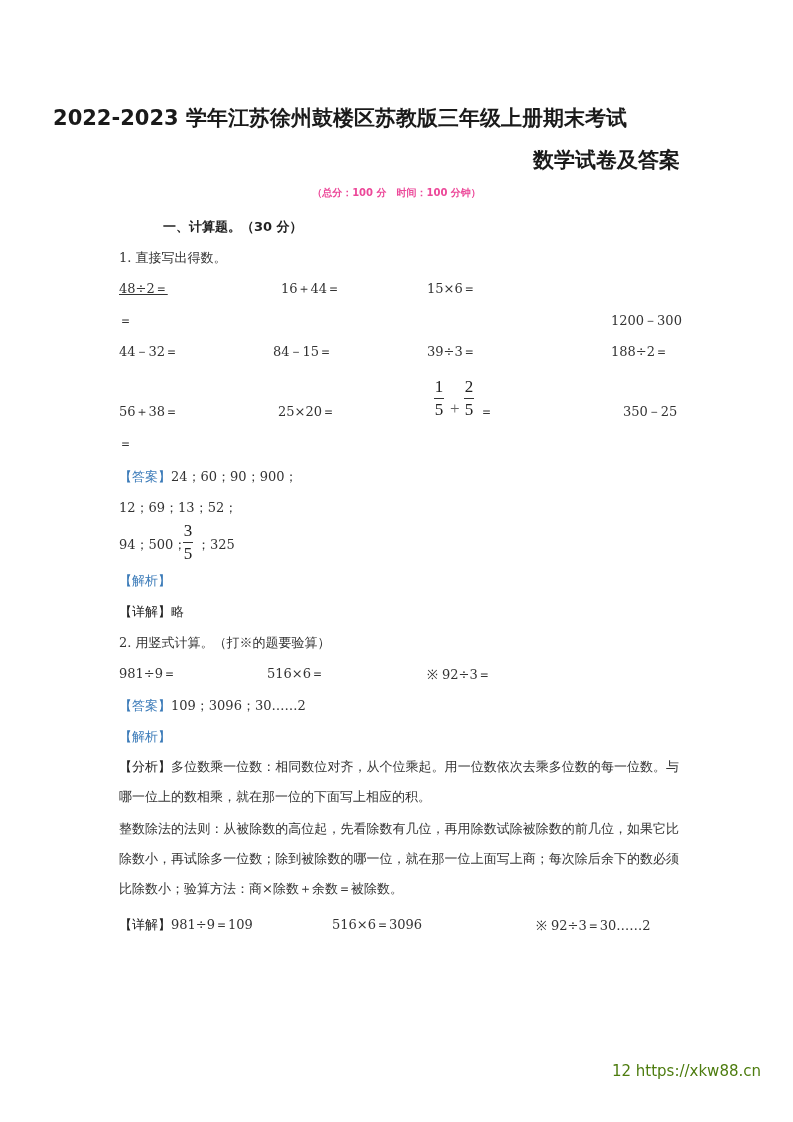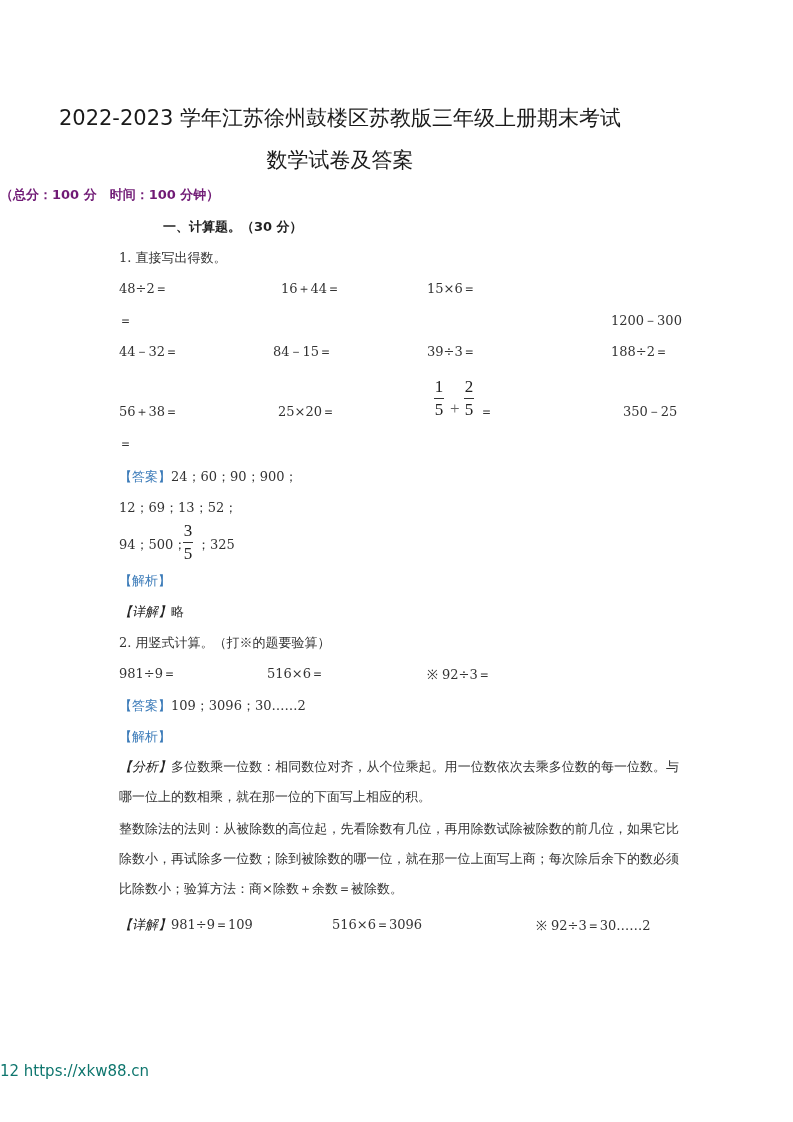--- a/index.html
+++ b/index.html
@@ -16,46 +16,46 @@
       color: #222222;
     }
     .page {
       position: absolute;
       left: 0; top: 0;
       width: 793px; height: 1122px;
     }
     .abs { position: absolute; white-space: nowrap; }
     .title {
       font-family: "DejaVu Sans", "Liberation Sans", sans-serif;
-      font-weight: normal;
+      font-weight: bold;
       font-size: 21px;
       color: #1a1a1a;
       left: 0; width: 680px; text-align: center;
       letter-spacing: 0px;
     }
     .subtitle {
       font-family: "DejaVu Sans", "Liberation Sans", sans-serif;
       font-weight: bold;
-      font-size: 13px;
-      left: 0; width: 793px; text-align: left;
-      color: #701a75;
+      font-size: 10px;
+      left: 0; width: 793px; text-align: center;
+      color: #ec4899;
     }
     .section-heading {
       font-family: "DejaVu Sans", "Liberation Sans", sans-serif;
       font-weight: bold;
       font-size: 13px;
       color: #222;
       margin-left: 44px;
     }
     .txt {
       font-size: 13px;
       color: #333;
     }
     .label-blue { color: #3a7ab8; text-align: center; }
-    .label-black { color: #222; font-style: italic; }
+    .label-black { color: #222; }
     .frac {
       position: absolute;
       display: flex;
       flex-direction: column;
       align-items: center;
       font-family: "Liberation Serif", "DejaVu Serif", serif;
       font-size: 17px;
       line-height: 20px;
       color: #222;
     }
@@ -76,38 +76,38 @@
       width: 560px;
       font-size: 13px;
       line-height: 30px;
       color: #333;
       white-space: normal;
       text-align: justify;
     }
     .footer {
       font-family: "DejaVu Sans", "Liberation Sans", sans-serif;
       font-size: 15px;
-      color: #0f766e;
-      left: 0; width: 761px; text-align: left;
+      color: #4d7c0f;
+      left: 0; width: 761px; text-align: right;
     }
   </style>
 </head>
 <body>
 
 <div class="page">
 
   <div class="abs title" style="top:104px;">2022-2023 学年江苏徐州鼓楼区苏教版三年级上册期末考试</div>
-  <div class="abs title" style="top:146px;">数学试卷及答案</div>
+  <div class="abs title" style="top:146px;text-align:right;">数学试卷及答案</div>
   <div class="abs subtitle" style="top:186px;">（总分：100 分　时间：100 分钟）</div>
 
   <div class="abs section-heading" style="left:119px; top:218px;">一、计算题。（30 分）</div>
 
   <div class="abs txt" style="left:119px; top:249px;">1. 直接写出得数。</div>
 
-  <div class="abs txt" style="left:119px; top:280px;">48÷2＝</div>
+  <div class="abs txt" style="left:119px; top:280px;text-decoration:underline;">48÷2＝</div>
   <div class="abs txt" style="left:281px; top:280px;">16＋44＝</div>
   <div class="abs txt" style="left:427px; top:280px;">15×6＝</div>
   <div class="abs txt" style="left:611px; top:280px;margin-top:32px;">1200－300</div>
   <div class="abs txt" style="left:119px; top:312px;">＝</div>
 
   <div class="abs txt" style="left:119px; top:343px;">44－32＝</div>
   <div class="abs txt" style="left:273px; top:343px;">84－15＝</div>
   <div class="abs txt" style="left:427px; top:343px;">39÷3＝</div>
   <div class="abs txt" style="left:611px; top:343px;">188÷2＝</div>
 

